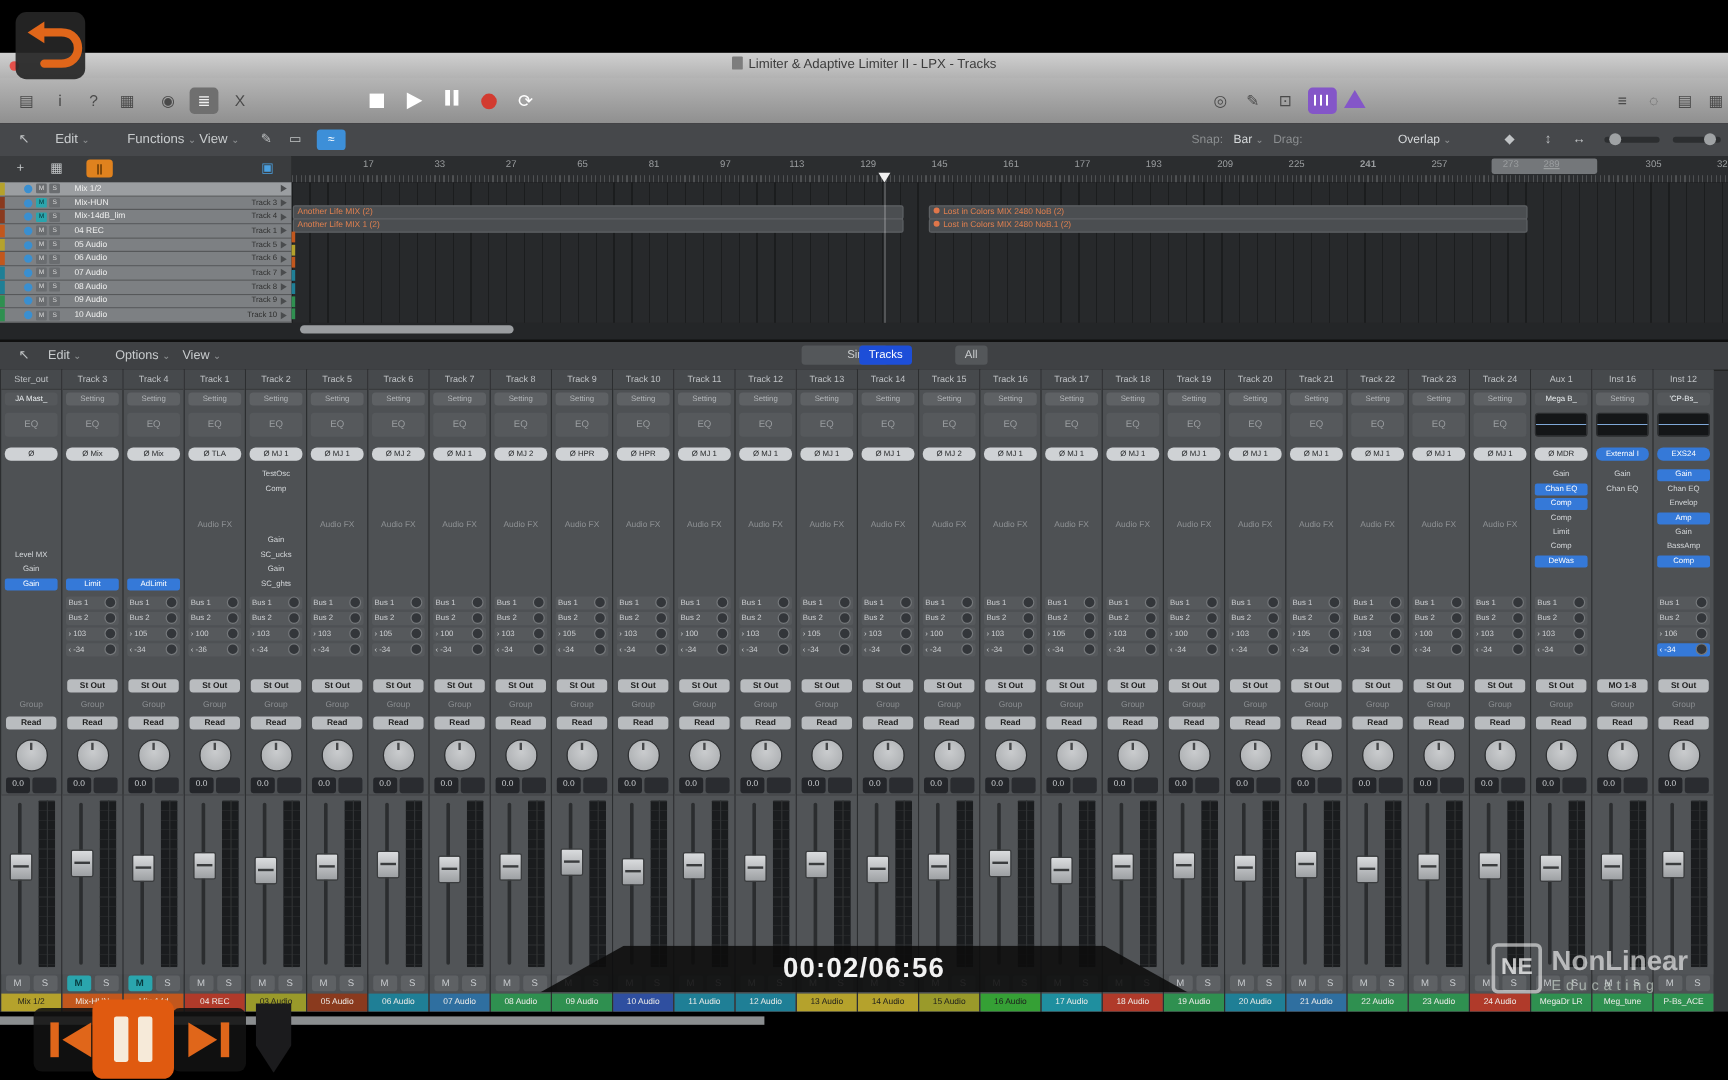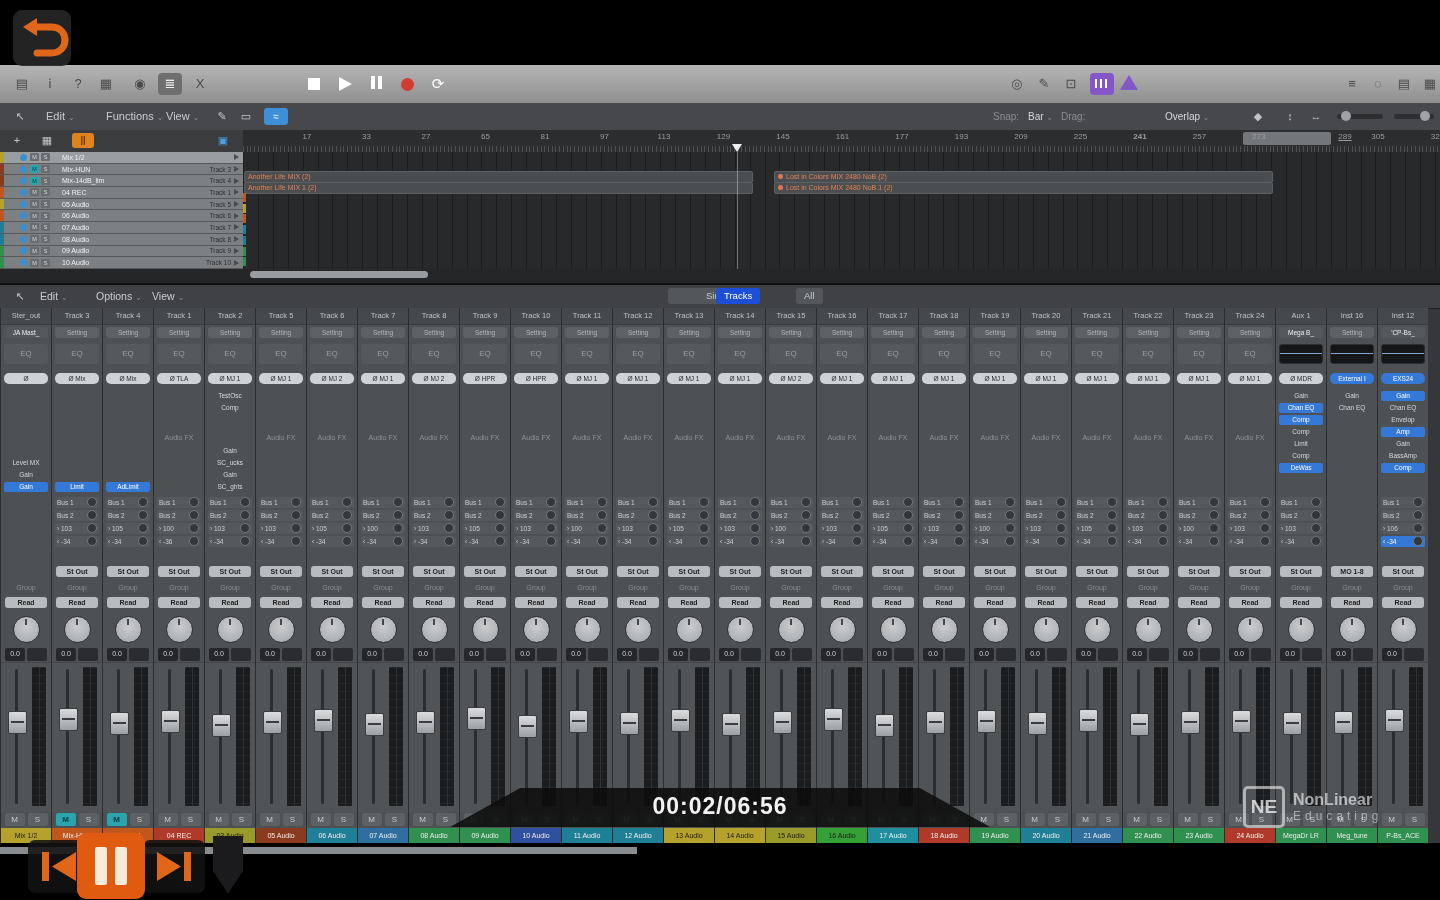--- a/index.html
+++ b/index.html
@@ -131,28 +131,32 @@
      clip-path:polygon(13% 0,87% 0,100% 100%,0 100%);z-index:45;}
   .vtime{position:absolute;left:450px;top:793px;width:540px;text-align:center;font-size:23px;color:#f2f2f2;letter-spacing:1px;z-index:46;font-weight:bold;}
   .scrub{position:absolute;left:0;top:847px;width:637px;height:7px;background:rgba(150,153,155,.92);z-index:50;}
   .pin{position:absolute;left:213px;top:836px;width:30px;height:58px;background:#1b1b1d;
      clip-path:polygon(0 0,100% 0,100% 60%,50% 100%,0 60%);z-index:55;}
   .vbtnd{position:absolute;width:62px;height:53px;background:rgba(18,18,18,.88);border-radius:7px;z-index:60;}
   .vbtno{position:absolute;width:68px;height:66px;background:#e05a10;border-radius:9px;z-index:61;}
   .nelogo{position:absolute;left:1243px;top:786px;display:flex;align-items:center;gap:8px;z-index:40;}
   .nebox{width:36px;height:36px;border:3px solid rgba(255,255,255,.55);border-radius:5px;color:rgba(255,255,255,.72);
      font-size:19px;font-weight:bold;text-align:center;line-height:36px;}
-  .netext div:first-child{font-size:16px;color:rgba(255,255,255,.6);font-weight:bold;}
+  .netext div:first-child{font-size:23px;color:rgba(255,255,255,.6);font-weight:bold;}
   .netext div:last-child{font-size:12px;color:rgba(225,240,228,.55);letter-spacing:4px;}
 </style>
 </head>
 <body>
 
 <div id="stage">
 
+  <div class="titlebar">
+    <span class="tl red"></span>
+    <div class="wtitle"><span class="doc-ic"></span><span>Limiter &amp; Adaptive Limiter II - LPX - Tracks</span></div>
+  </div>
 
   <div class="toolbar">
     <div id="tb-icons">
         <div class="tbtn" style="left: 10px;">▤</div>
         <div class="tbtn" style="left: 38px;">ℹ</div>
         <div class="tbtn" style="left: 66px;">?</div>
         <div class="tbtn" style="left: 94px;">▦</div>
         <div class="tbtn" style="left: 128px;">◉</div>
         <div class="tbtn sel" style="left: 158px;">≣</div>
         <div class="tbtn" style="left: 188px;">X</div>
@@ -261,21 +265,21 @@
           <div class="num" style="left: 480.5px;">129</div>
           <div class="num" style="left: 540px;">145</div>
           <div class="num" style="left: 599.5px;">161</div>
           <div class="num" style="left: 659px;">177</div>
           <div class="num" style="left: 718.5px;">193</div>
           <div class="num" style="left: 778px;">209</div>
           <div class="num" style="left: 837.5px;">225</div>
           <div class="num" style="left: 897px; font-weight: bold;">241</div>
           <div class="num" style="left: 956.5px;">257</div>
           <div class="num" style="left: 1016px;">273</div>
-          <div class="num" style="left: 1102px; text-decoration: underline;">289</div>
+          <div class="num" style="left: 1050px; text-decoration: underline;">289</div>
           <div class="num" style="left: 1135px;">305</div>
           <div class="num" style="left: 1194.5px;">321</div>
         </div>
       <div class="ticks"></div>
       <div class="phead" style="left:494px"></div>
     </div>
     <div class="headers" id="trk-headers">
         <div class="hrow sel">
           <div class="cbar" style="background: rgb(181, 162, 44);"></div>
           <div class="mon"></div>

